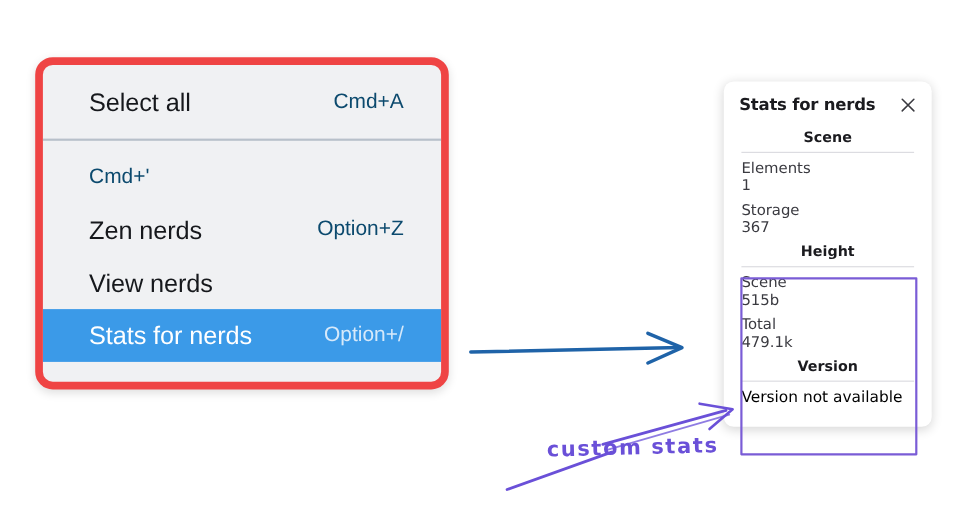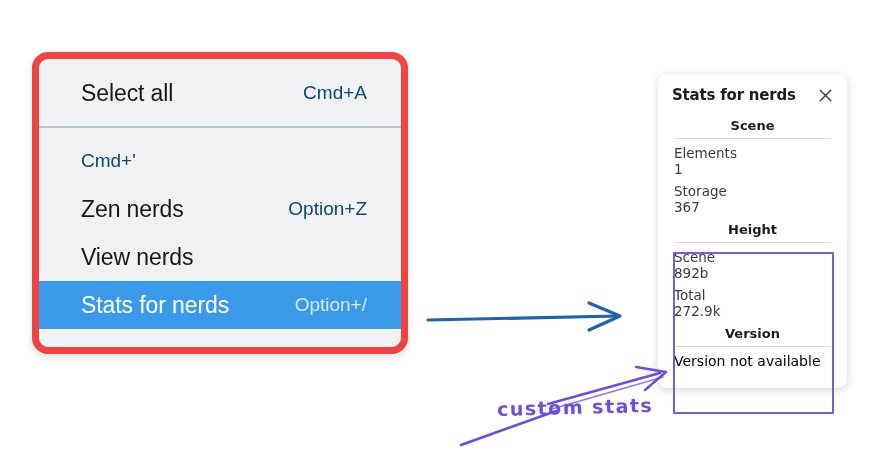--- a/index.html
+++ b/index.html
@@ -222,25 +222,25 @@
     </div>
     <div class="stat-row">
       <span class="k">Storage</span>
       <span class="v">367</span>
     </div>
 
     <div class="section-heading">Height</div>
     <div class="rule"></div>
     <div class="stat-row">
       <span class="k">Scene</span>
-      <span class="v">892b</span>
+      <span class="v">515b</span>
     </div>
     <div class="stat-row">
       <span class="k">Total</span>
-      <span class="v">272.9k</span>
+      <span class="v">479.1k</span>
     </div>
 
     <div class="section-heading">Version</div>
     <div class="rule"></div>
     <div class="single-line">Version not available</div>
   </div>
 
   <div class="purple-box"></div>
 
   <svg class="annot-svg" viewBox="0 0 873 461">

